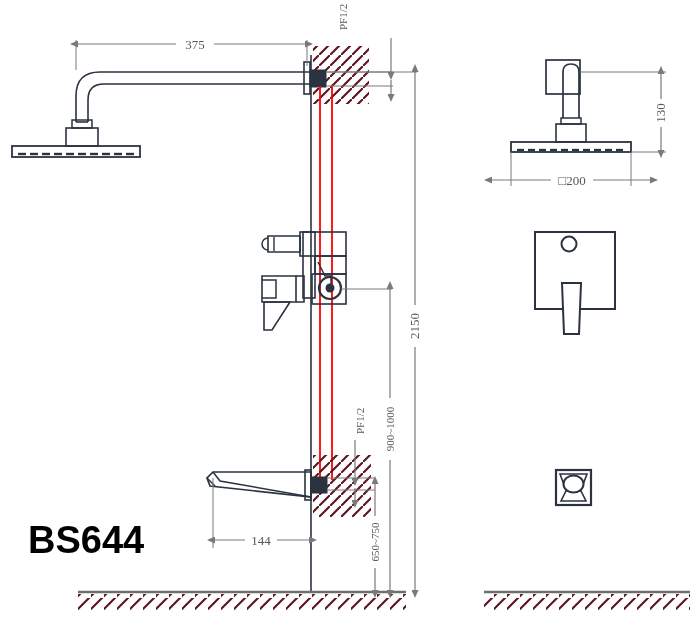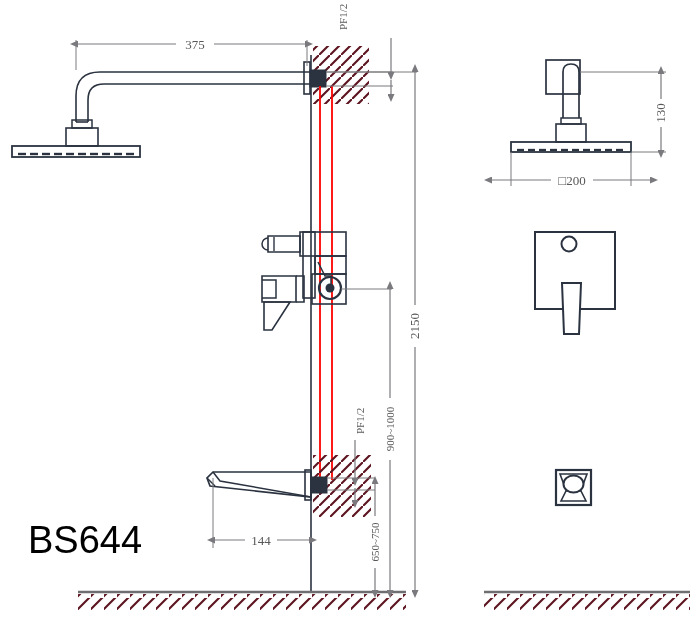--- a/index.html
+++ b/index.html
@@ -3,21 +3,21 @@
 <meta charset="utf-8">
 <style>
   html,body{margin:0;padding:0;background:#ffffff;}
   body{width:700px;height:629px;position:relative;overflow:hidden;
        font-family:"Liberation Sans", sans-serif;}
   #stage{position:absolute;left:0;top:0;width:700px;height:456px;}
   svg{position:absolute;left:0;top:0;}
   .model-label{
     position:absolute; left:28px; top:521px;
     font-family:"Liberation Sans", sans-serif;
-    font-size:38px; font-weight:400; color:#000000;
+    font-size:38px; font-weight:700; color:#000000;
     letter-spacing:0px; line-height:1;
   }
   .dimtext{
     font-family:"Liberation Serif", serif;
     font-size:13px; fill:#58585a;
   }
   .dimtext-small{
     font-family:"Liberation Serif", serif;
     font-size:11px; fill:#58585a;
   }

